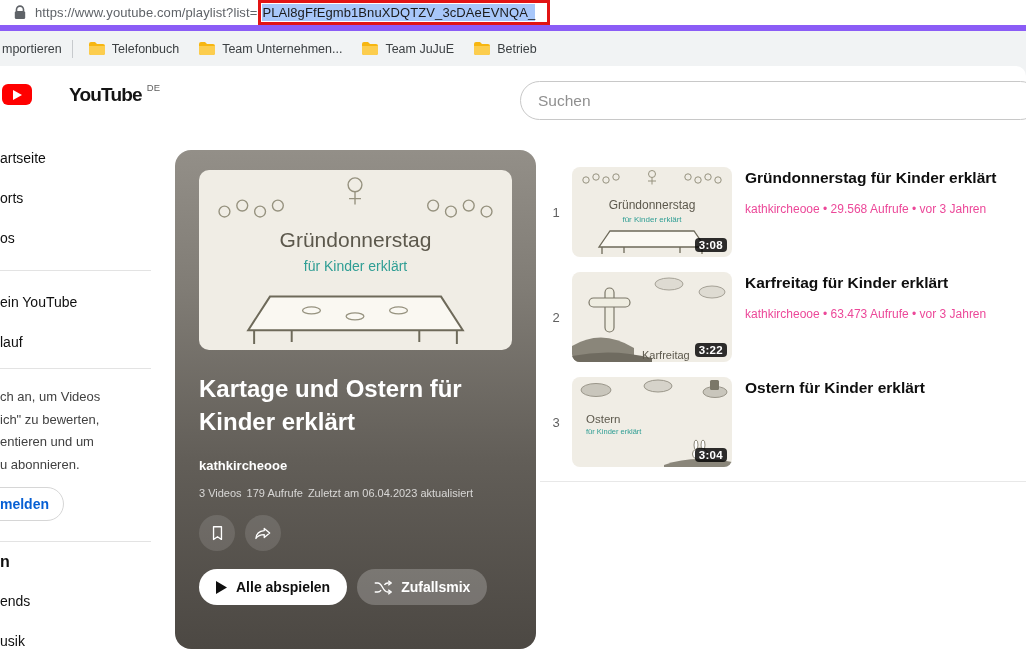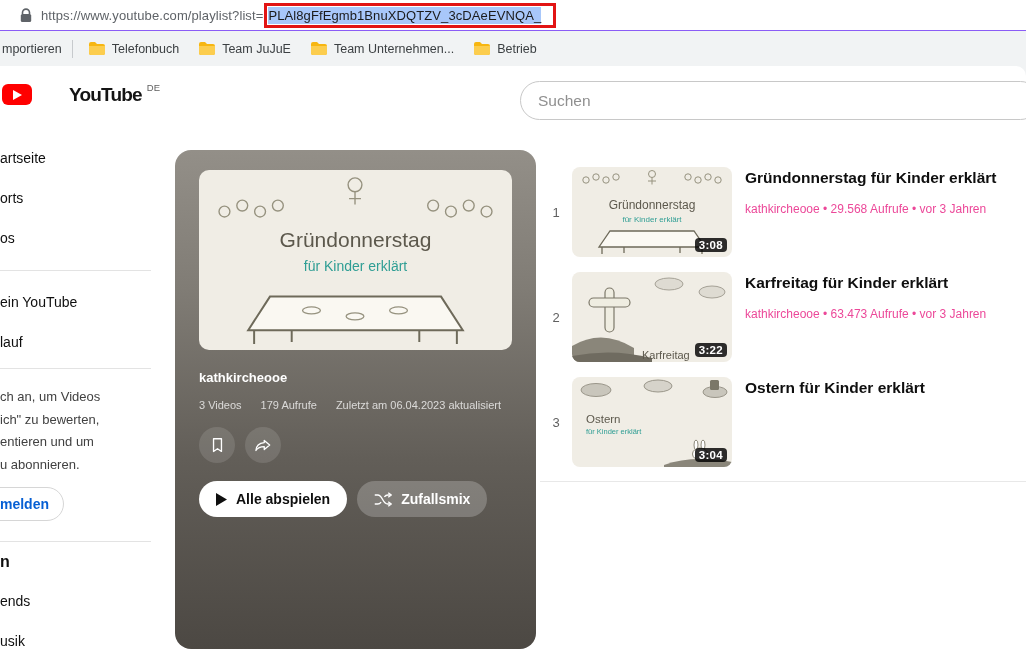--- a/index.html
+++ b/index.html
@@ -1,20 +1,20 @@
 <!DOCTYPE html>
 <html style="--yt-red: #ff0000; --annotation-red: #e21414; --selection-blue: #a8c7fa; --teal: #2f9e94; --cream: #f0ede5; --link-blue: #065fd4;"><head>
 <meta charset="utf-8">
 <style>
   *{margin:0;padding:0;box-sizing:border-box;}
   html,body{width:1026px;height:649px;overflow:hidden;background:#fff;font-family:"Liberation Sans",sans-serif;}
   .screen{position:relative;width:1026px;height:649px;overflow:hidden;background:#fff;}
 
   
-  .urlbar{position:absolute;left:0;top:0;width:100%;height:31px;background:#fff;border-bottom:1px solid #8b5cf6;display:flex;align-items:center;padding-left:20px;z-index:5;}
+  .urlbar{position:absolute;left:0;top:0;width:100%;height:31px;background:#fff;border-bottom:6px solid #8b5cf6;display:flex;align-items:center;padding-left:14px;z-index:5;}
   .lock-icon{flex:0 0 auto;margin-right:9px;}
   .url{font-size:13px;color:#5f6368;display:flex;align-items:center;white-space:nowrap;letter-spacing:.1px;}
   .url-sel-box{display:inline-flex;align-items:center;border:3px solid var(--annotation-red,#e21414);padding:1px 12px 1px 1px;margin-left:1px;}
   .url-sel{background:var(--selection-blue,#a8c7fa);color:#1b1b1b;padding:1px 0;}
 
   .bars-bg{position:absolute;top:31px;left:0;width:100%;height:45px;background:#f1f3f4;z-index:1;}
   .content-bg{position:absolute;top:66px;left:0;right:0;bottom:0;background:#fff;border-radius:0 10px 0 0;z-index:2;}
   .bookmarks{position:absolute;left:0;top:31px;width:100%;height:35px;display:flex;align-items:center;font-size:12.5px;color:#3c4043;z-index:6;}
   .bm{display:flex;align-items:center;gap:7px;padding:0 10px;height:100%;cursor:default;}
   .bm.first{padding-left:2px;padding-right:8px;}
@@ -41,21 +41,21 @@
 
   
   .pl-card{position:absolute;left:175px;top:150px;width:361px;height:499px;border-radius:16px;overflow:hidden;background:linear-gradient(180deg,#938f88 0%,#807c75 28%,#625e58 62%,#4c4843 100%);padding:20px 24px;z-index:7;}
   .pl-thumb{position:relative;width:313px;height:180px;border-radius:10px;background:var(--cream,#f0ede5);overflow:hidden;cursor:pointer;}
   .pl-thumb svg{position:absolute;inset:0;width:100%;height:100%;}
   .pl-thumb-text{position:absolute;left:0;right:0;top:58px;text-align:center;}
   .pl-thumb-line1{font-size:21px;color:#5c584c;}
   .pl-thumb-line2{font-size:14px;color:var(--teal,#2f9e94);margin-top:6px;}
   .pl-title{margin-top:22px;font-size:24px;line-height:33px;font-weight:700;color:#fff;width:300px;}
   .pl-channel{margin-top:20px;font-size:13px;font-weight:600;color:#fff;}
-  .pl-stats{margin-top:14px;font-size:11px;color:rgba(255,255,255,.75);display:flex;gap:19px;white-space:nowrap;}
+  .pl-stats{margin-top:14px;font-size:11px;color:rgba(255,255,255,.75);display:flex;gap:5px;white-space:nowrap;}
   .pl-actions{margin-top:16px;display:flex;gap:10px;}
   .pl-icon-btn{width:36px;height:36px;border-radius:50%;background:rgba(255,255,255,.12);display:flex;align-items:center;justify-content:center;cursor:pointer;}
   .pl-buttons{margin-top:18px;display:flex;gap:10px;}
   .btn-play{height:36px;border:none;border-radius:18px;background:#fff;color:#0f0f0f;font-size:14px;font-weight:600;display:flex;align-items:center;gap:9px;padding:0 17px;cursor:pointer;font-family:"Liberation Sans",sans-serif;}
   .btn-shuffle{height:36px;border:none;border-radius:18px;background:rgba(255,255,255,.22);color:#fff;font-size:14px;font-weight:600;display:flex;align-items:center;gap:9px;padding:0 17px;cursor:pointer;font-family:"Liberation Sans",sans-serif;}
 
   
   .video-list{position:absolute;left:540px;top:167px;width:486px;z-index:7;}
   .v-row{display:flex;margin-bottom:15px;}
   .v-index{width:32px;display:flex;align-items:center;justify-content:center;font-size:13px;color:#606060;}
@@ -111,28 +111,28 @@
           <path d="M0 2q0-2 2-2h4l2 2h6q2 0 2 2v7q0 2-2 2H2q-2 0-2-2Z" fill="#f7b611"></path>
           <path d="M0 4h16v7q0 2-2 2H2q-2 0-2-2Z" fill="#fccd4e"></path>
         </svg>
       <span>Telefonbuch</span>
     </div>
     <div class="bm">
       <svg class="folder-svg" viewBox="0 0 16 13">
           <path d="M0 2q0-2 2-2h4l2 2h6q2 0 2 2v7q0 2-2 2H2q-2 0-2-2Z" fill="#f7b611"></path>
           <path d="M0 4h16v7q0 2-2 2H2q-2 0-2-2Z" fill="#fccd4e"></path>
         </svg>
-      <span>Team JuJuE</span>
+      <span>Team Unternehmen...</span>
     </div>
     <div class="bm">
       <svg class="folder-svg" viewBox="0 0 16 13">
           <path d="M0 2q0-2 2-2h4l2 2h6q2 0 2 2v7q0 2-2 2H2q-2 0-2-2Z" fill="#f7b611"></path>
           <path d="M0 4h16v7q0 2-2 2H2q-2 0-2-2Z" fill="#fccd4e"></path>
         </svg>
-      <span>Team Unternehmen...</span>
+      <span>Team JuJuE</span>
     </div>
     <div class="bm">
       <svg class="folder-svg" viewBox="0 0 16 13">
           <path d="M0 2q0-2 2-2h4l2 2h6q2 0 2 2v7q0 2-2 2H2q-2 0-2-2Z" fill="#f7b611"></path>
           <path d="M0 4h16v7q0 2-2 2H2q-2 0-2-2Z" fill="#fccd4e"></path>
         </svg>
       <span>Betrieb</span>
     </div>
   </div>
 
@@ -207,20 +207,21 @@
           <ellipse cx="112" cy="142" rx="9" ry="3.5"></ellipse>
             <ellipse cx="156" cy="148" rx="9" ry="3.5"></ellipse>
             <ellipse cx="200" cy="142" rx="9" ry="3.5"></ellipse>
         </g>
       </svg>
       <div class="pl-thumb-text">
         <div class="pl-thumb-line1">Gründonnerstag</div>
         <div class="pl-thumb-line2">für Kinder erklärt</div>
       </div>
     </div>
+    <div class="pl-title">Kartage und Ostern für Kinder erklärt</div>
     <div class="pl-channel">kathkircheooe</div>
     <div class="pl-stats">
       <span>3 Videos</span>
       <span>179 Aufrufe</span>
       <span>Zuletzt am 06.04.2023 aktualisiert</span>
     </div>
     <div class="pl-actions">
       <div class="pl-icon-btn">
         <svg width="19" height="19" viewBox="0 0 24 24">
             <path d="M7 3.5h10v16l-5-3.4-5 3.4z" fill="none" stroke="#fff" stroke-width="1.7" stroke-linejoin="round"></path>

